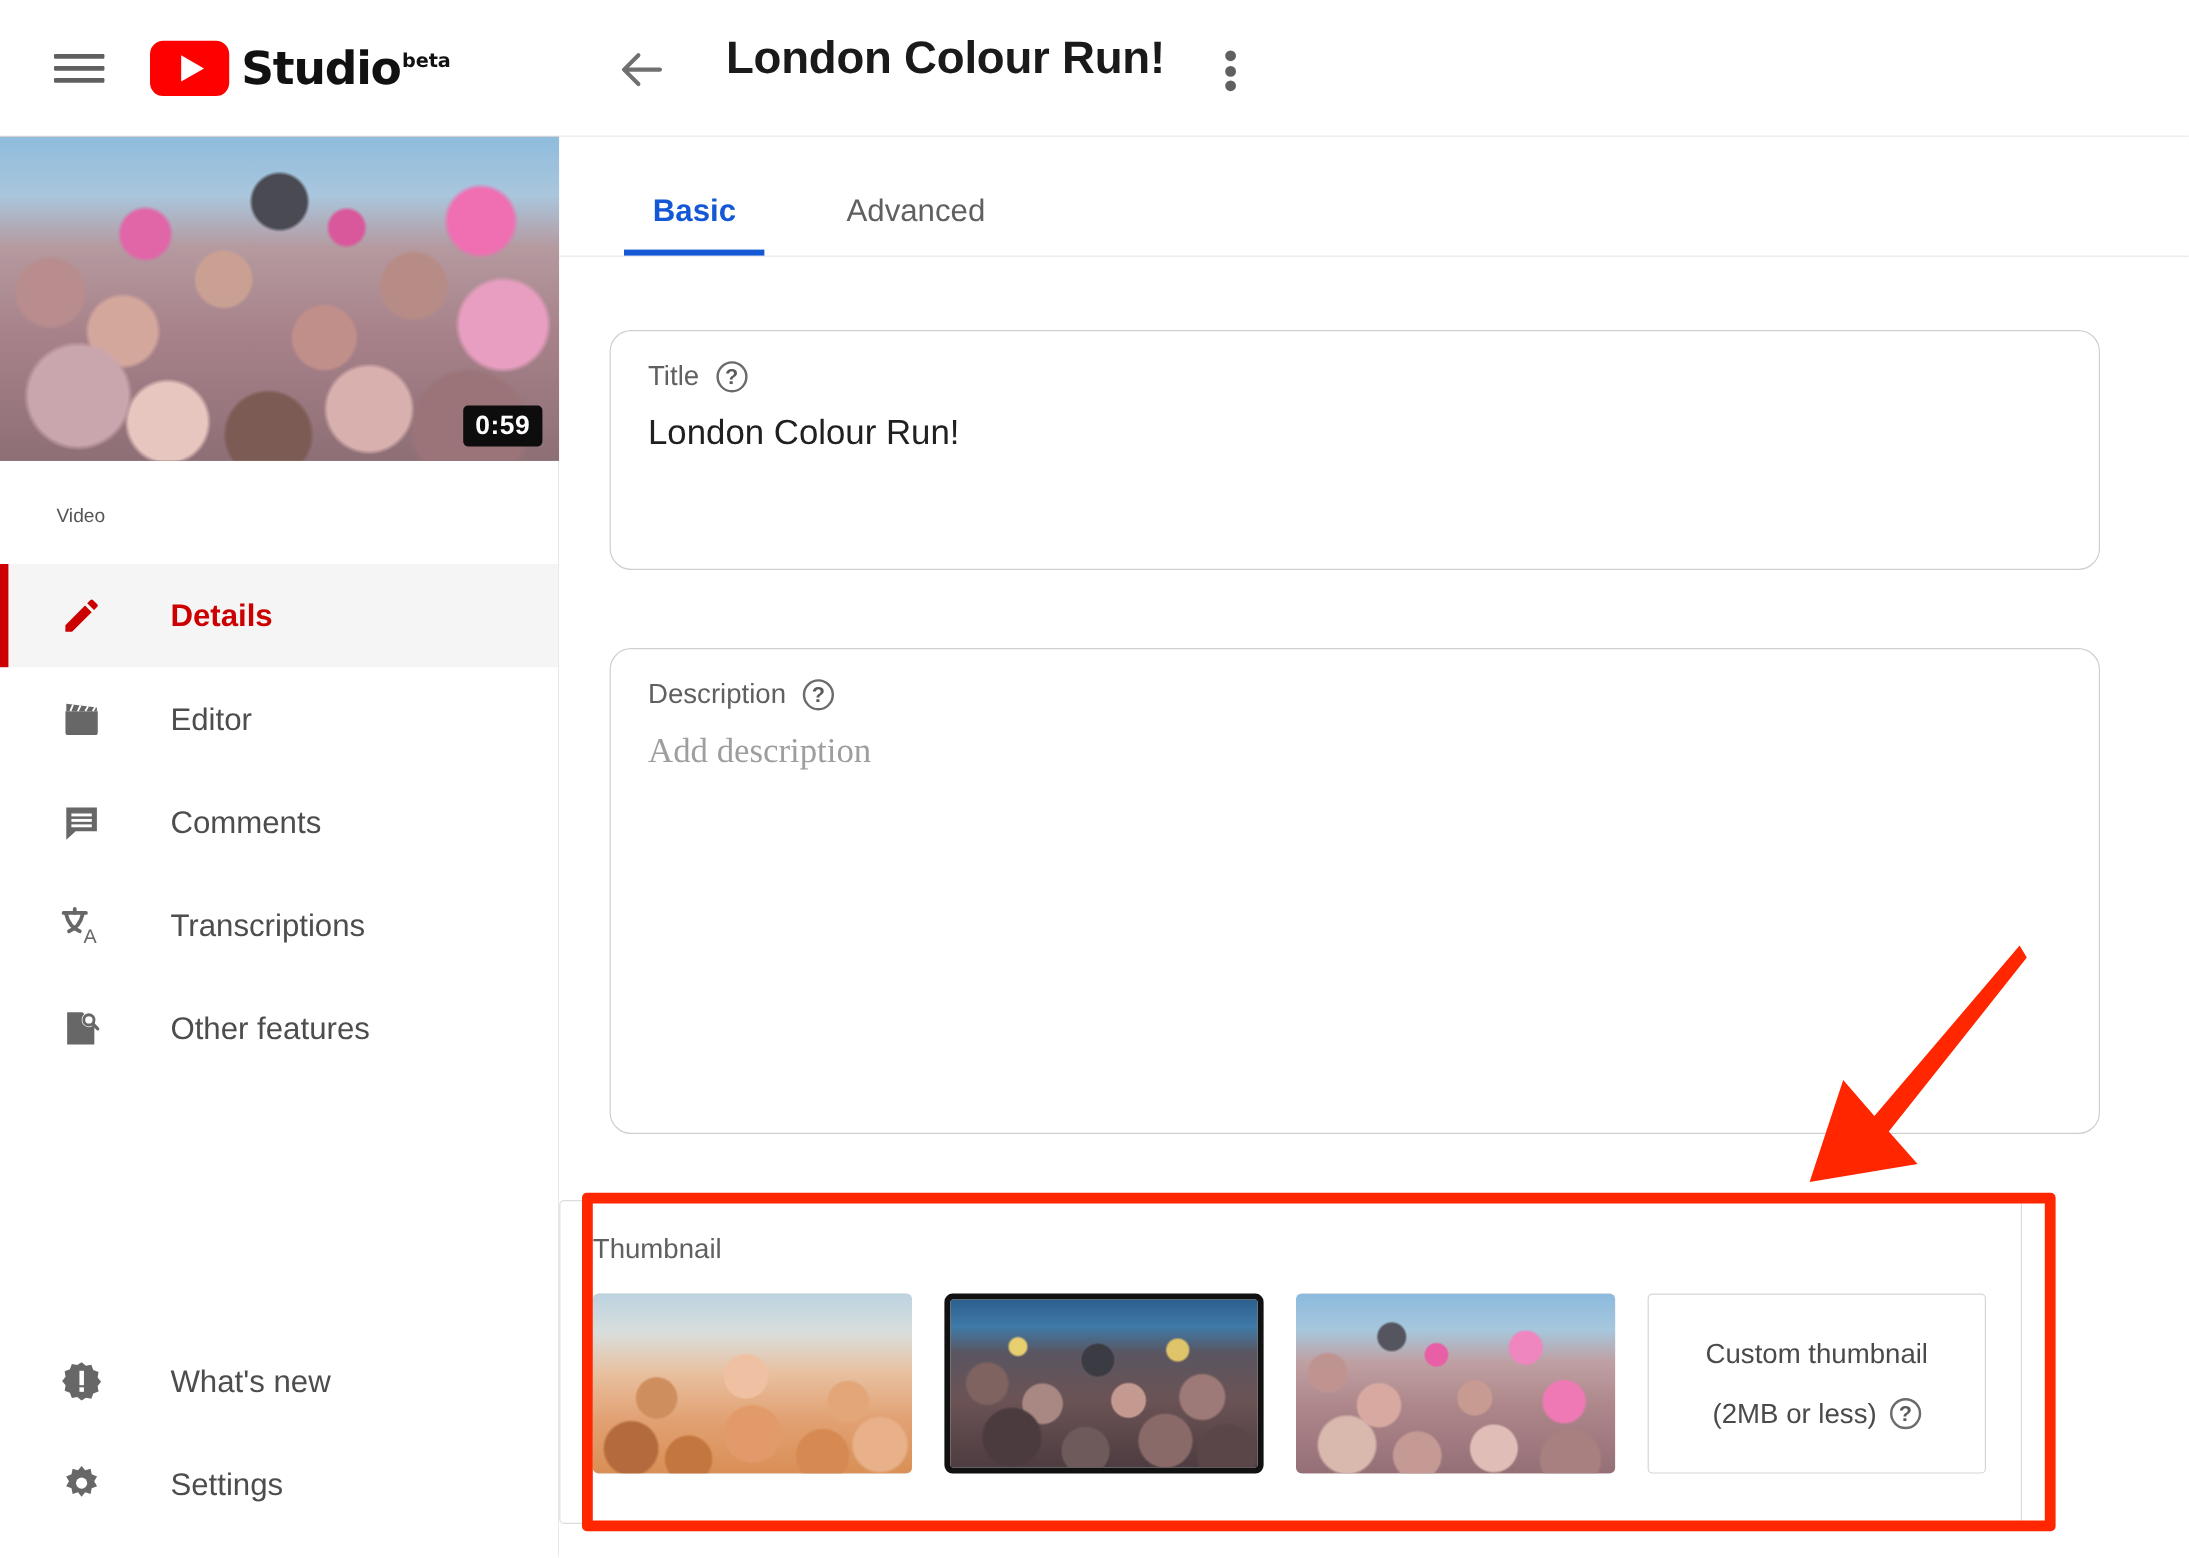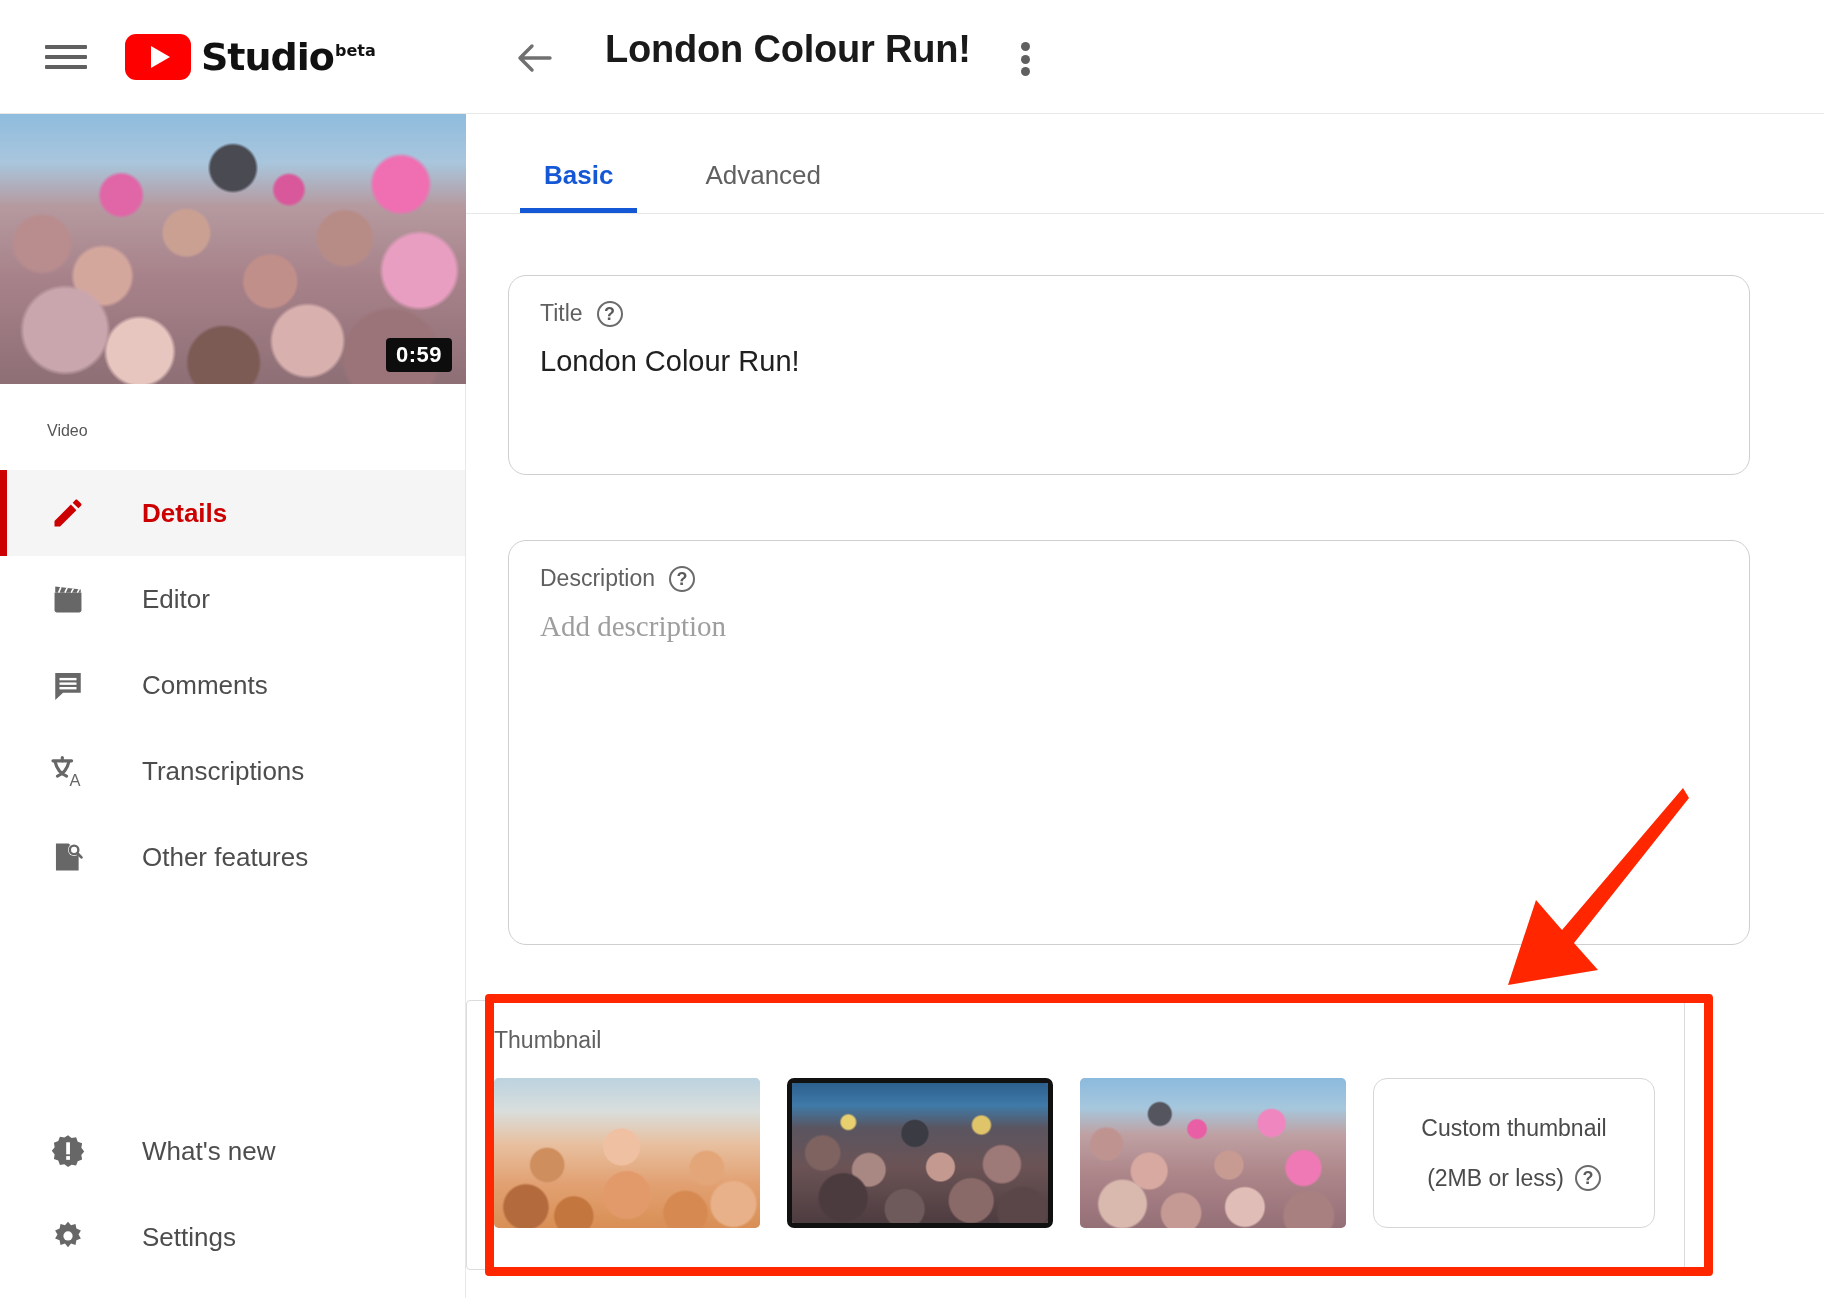--- a/index.html
+++ b/index.html
@@ -141,21 +141,21 @@
     border: 1px solid #dcdcdc; border-radius: 4px;
   }
   .thumb-label { font-size: 23px; color: #606060; padding: 26px 0 0 27px; }
   .thumb-row { display: flex; gap: 27px; padding: 24px 0 0 27px; }
   .thumb-card {
     width: 266px; height: 150px; border-radius: 5px; overflow: hidden;
     position: relative; cursor: pointer; background: #ccc;
   }
   .thumb-card.selected { border: 5px solid #111; border-radius: 7px; }
   .thumb-custom {
-    width: 282px; height: 150px; border: 1px solid #d6d6d6; border-radius: 14px;
+    width: 282px; height: 150px; border: 1px solid #d6d6d6; border-radius: 4px;
     display: flex; flex-direction: column; align-items: center; justify-content: center;
     gap: 23px; cursor: pointer; background: #fff;
   }
   .thumb-custom .l1 { font-size: 23px; color: #4a4a4a; }
   .thumb-custom .l2 { font-size: 23px; color: #4a4a4a; display: flex; align-items: center; gap: 11px; }
 
   
   .anno-box {
     position: absolute; left: 485px; top: 994px; width: 1228px; height: 282px;
     border: 9px solid #ff2600; border-radius: 4px; pointer-events: none;

